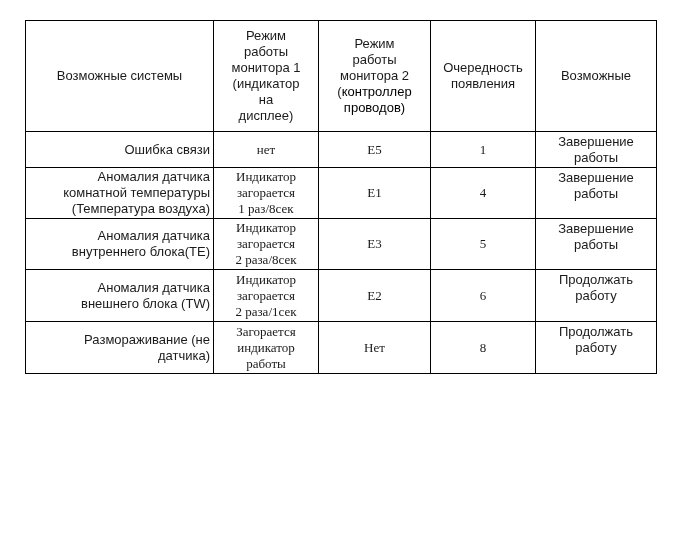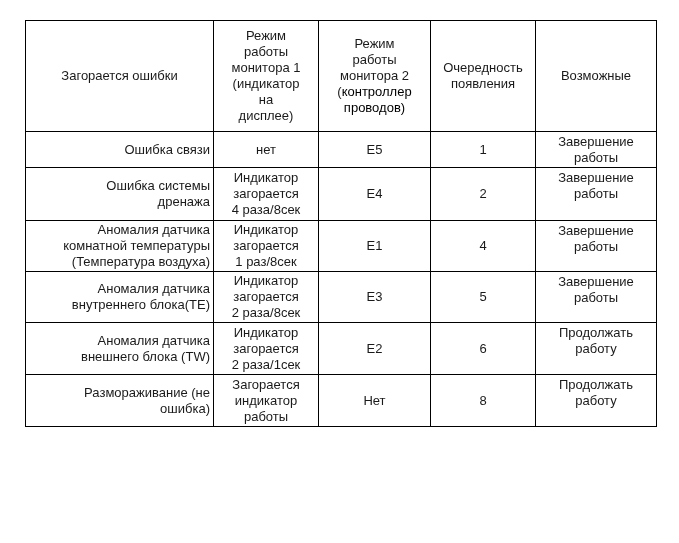--- a/index.html
+++ b/index.html
@@ -45,20 +45,21 @@
     vertical-align: middle;
   }
   td.left {
     text-align: right;
     vertical-align: middle;
     padding-left: 6px;
   }
   td.center {
     text-align: center;
     vertical-align: middle;
+    font-family: Liberation Serif, serif;
   }
   td.action {
     text-align: center;
     vertical-align: top;
     padding-top: 2px;
   }
   tr.rh  { height: 111px; }
   tr.r1  { height: 27px; }
   tr.r2  { height: 53px; }
   tr.r3  { height: 62px; }
@@ -76,21 +77,21 @@
   <table class="err-table">
     <colgroup>
       <col class="c1">
         <col class="c2">
         <col class="c3">
         <col class="c4">
         <col class="c5">
     </colgroup>
     <thead>
       <tr class="rh">
-        <th>Загорается ошибки</th>
+        <th>Возможные системы</th>
         <th>Режим
 работы
 монитора 1
 (индикатор
 на
 дисплее)</th>
         <th><span>Режим
 работы
 монитора 2
 (</span><span class="red-text">контроллер
@@ -99,31 +100,20 @@
 появления</th>
         <th>Возможные</th>
       </tr>
     </thead>
     <tbody>
       <tr class="r1">
         <td class="left">Ошибка связи</td>
         <td class="center">нет</td>
         <td class="center">E5</td>
         <td class="center">1</td>
-        <td class="action">Завершение
-работы</td>
-      </tr>
-      <tr class="r2">
-        <td class="left">Ошибка системы
-дренажа</td>
-        <td class="center">Индикатор
-загорается
-4 раза/8сек</td>
-        <td class="center">E4</td>
-        <td class="center">2</td>
         <td class="action">Завершение
 работы</td>
       </tr>
       <tr class="r4">
         <td class="left">Аномалия датчика
 комнатной температуры
 (Температура воздуха)</td>
         <td class="center">Индикатор
 загорается
 1 раз/8сек</td>
@@ -149,21 +139,21 @@
         <td class="center">Индикатор
 загорается
 2 раза/1сек</td>
         <td class="center">E2</td>
         <td class="center">6</td>
         <td class="action">Продолжать
 работу</td>
       </tr>
       <tr class="r8">
         <td class="left">Размораживание  (не
-ошибка)</td>
+датчика)</td>
         <td class="center">Загорается
 индикатор
 работы</td>
         <td class="center">Нет</td>
         <td class="center">8</td>
         <td class="action">Продолжать
 работу</td>
       </tr>
     </tbody>
   </table>

